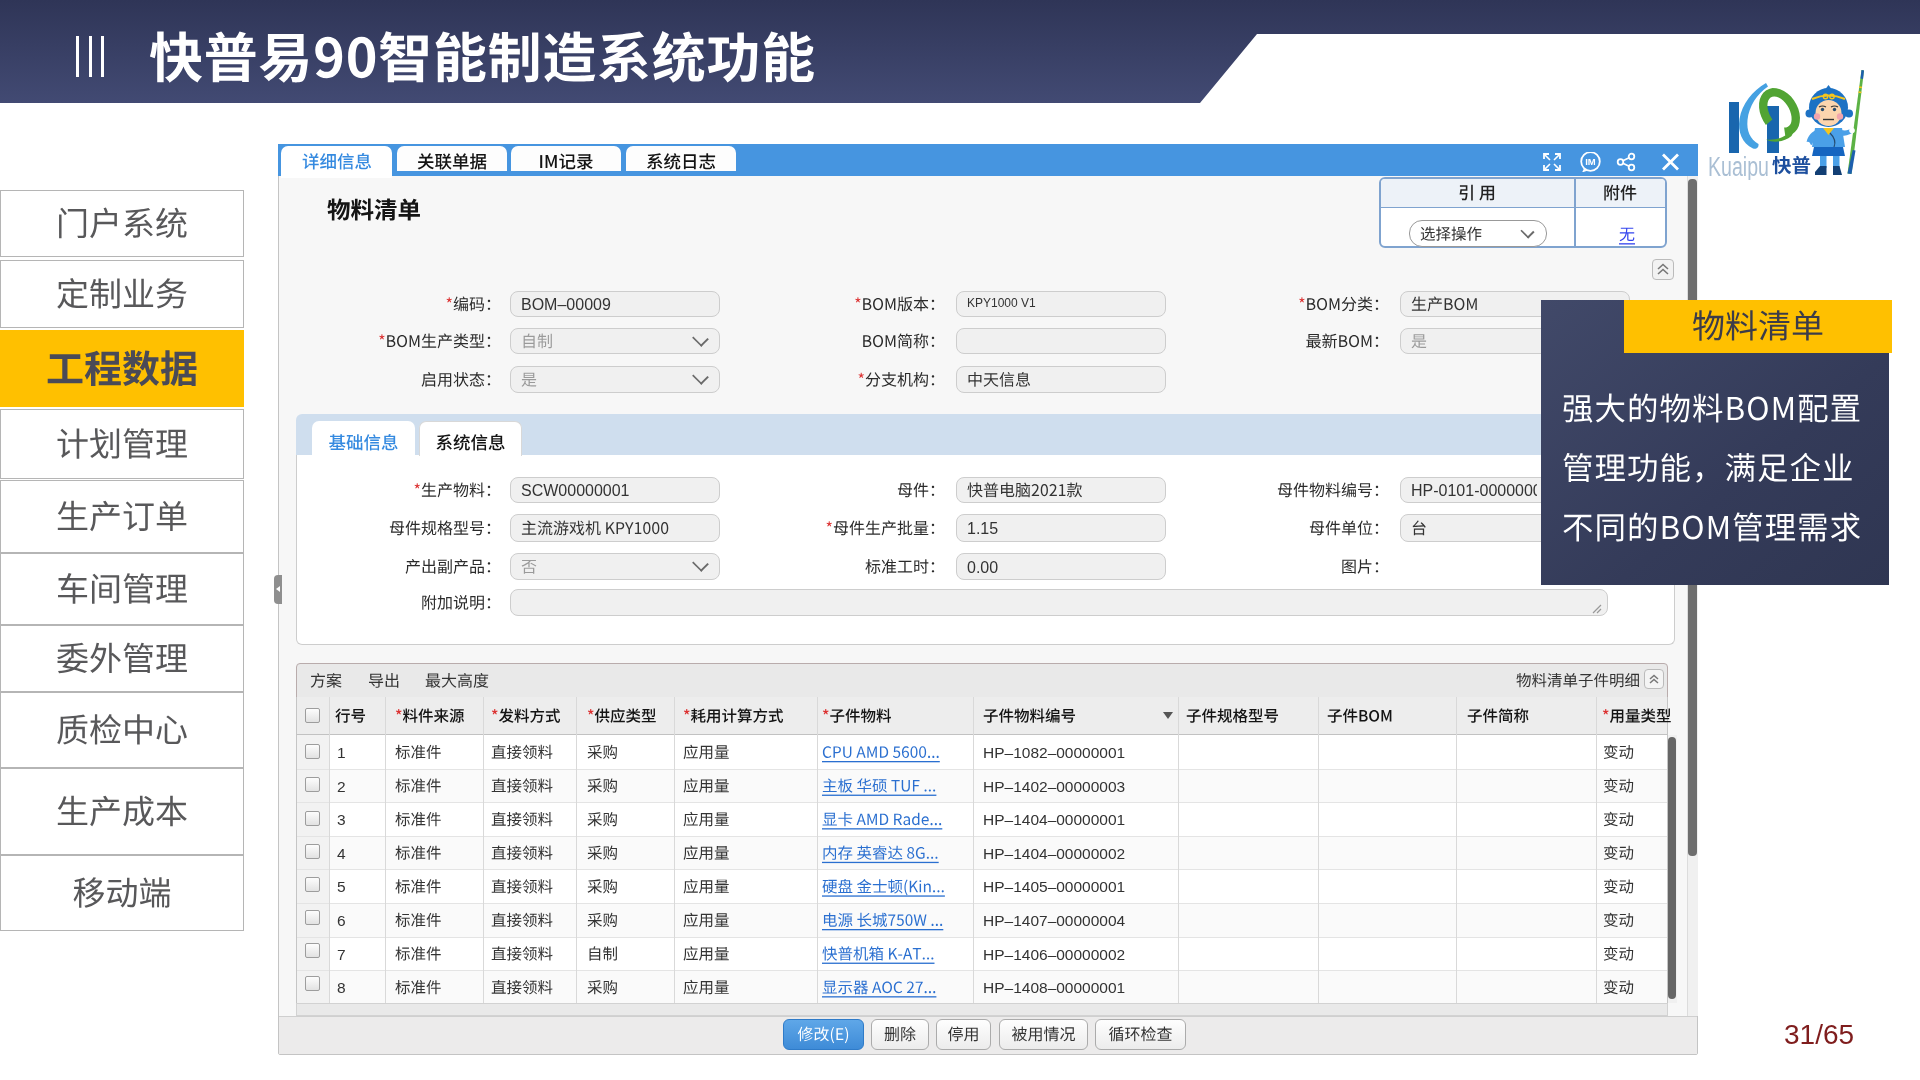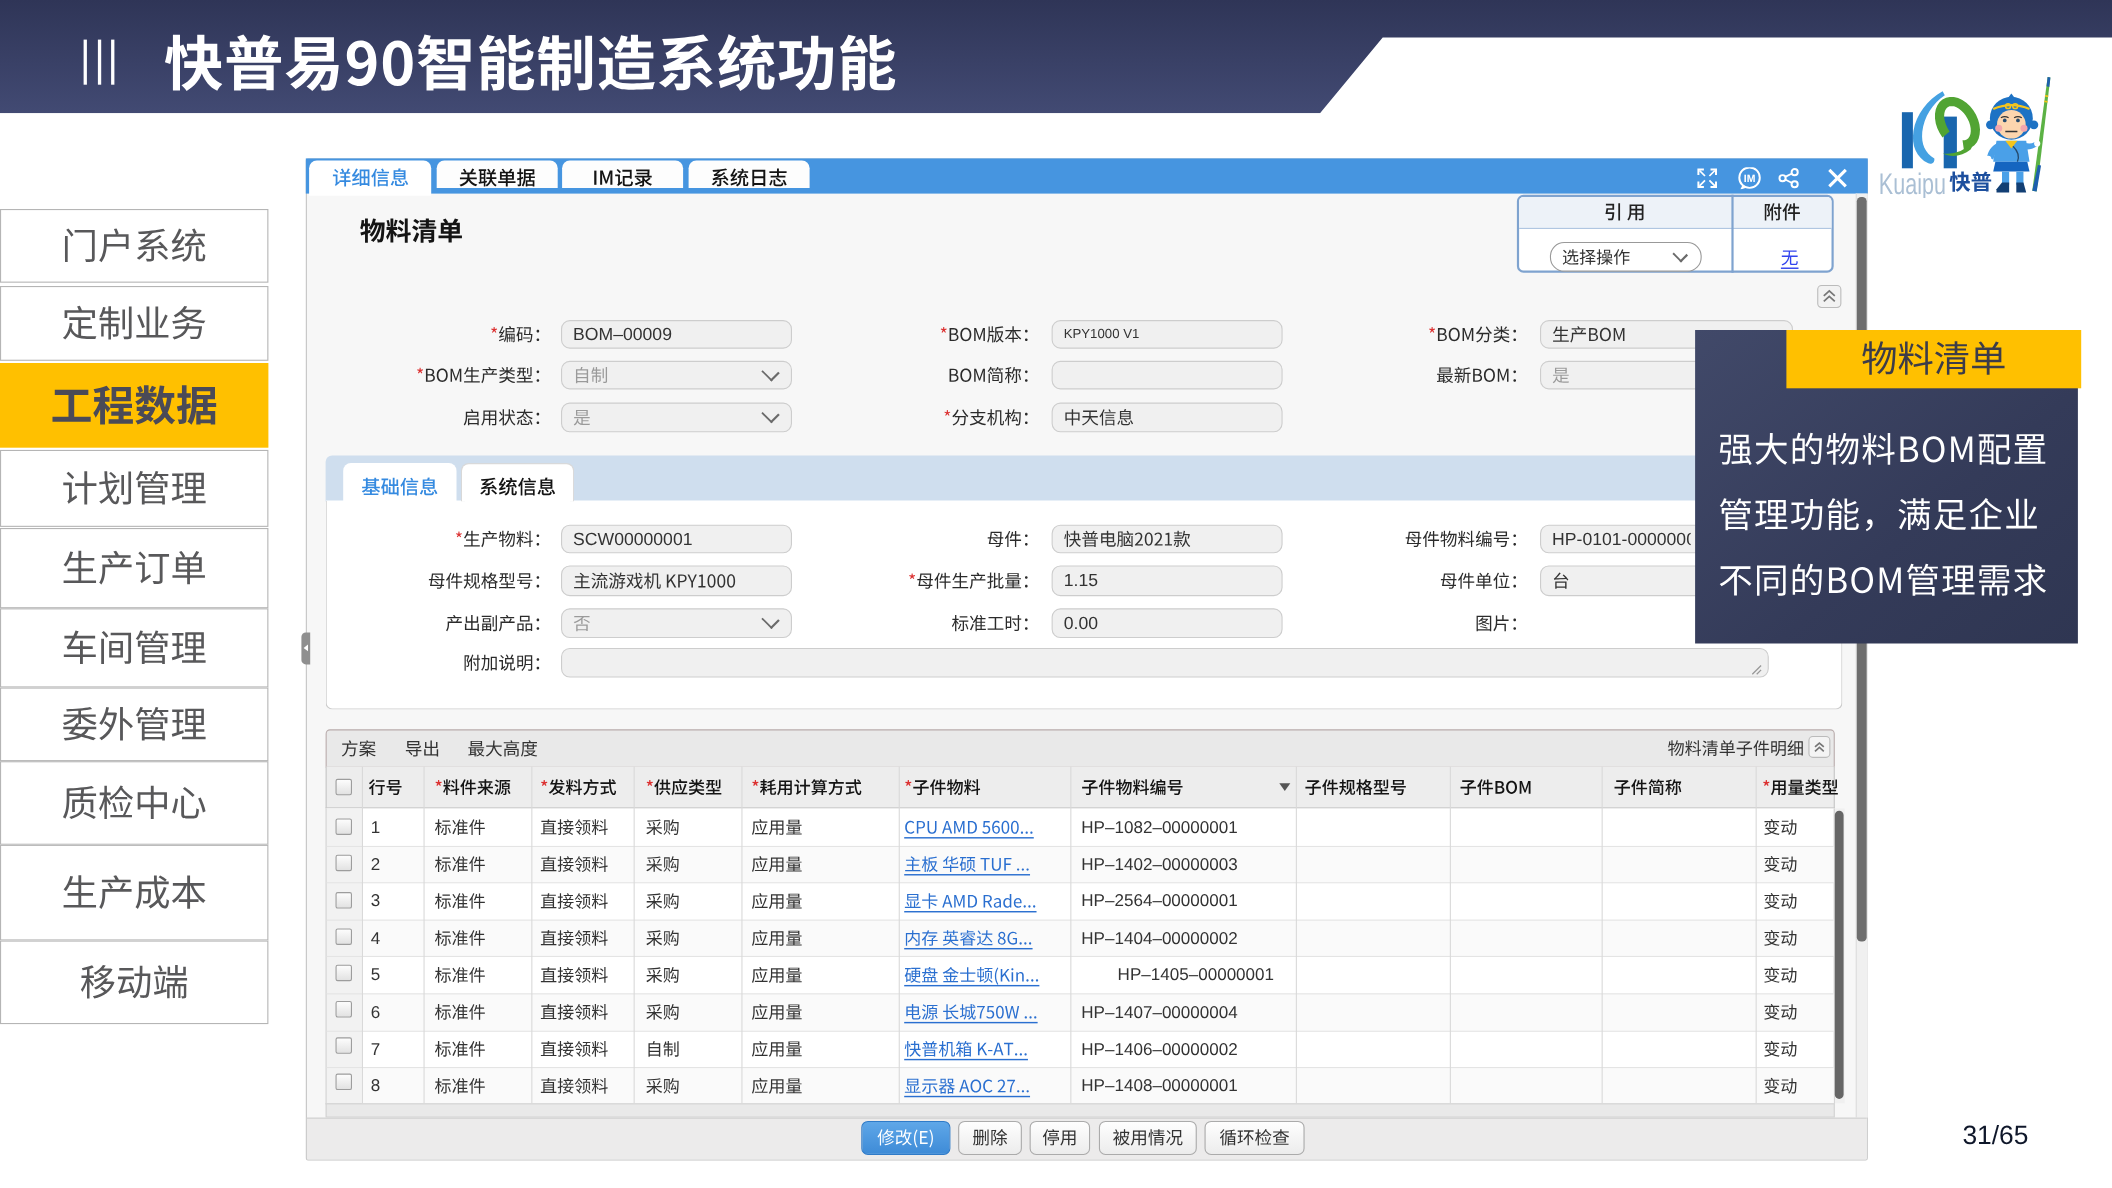--- a/index.html
+++ b/index.html
@@ -177,23 +177,23 @@
   <div class="cb" style="left:305px;top:777px"></div>
   <div class="cb" style="left:305px;top:811px"></div>
   <div class="cb" style="left:305px;top:844px"></div>
   <div class="cb" style="left:305px;top:877px"></div>
   <div class="cb" style="left:305px;top:910px"></div>
   <div class="cb" style="left:305px;top:943px"></div>
   <div class="cb" style="left:305px;top:976px"></div>
 
   <div class="ltx" style="left:983px;top:744px;font-size:15.5px">HP–1082–00000001</div>
   <div class="ltx" style="left:983px;top:777.6px;font-size:15.5px">HP–1402–00000003</div>
-  <div class="ltx" style="left:983px;top:811.2px;font-size:15.5px">HP–2564–00000001</div>
+  <div class="ltx" style="left:983px;top:811.2px;font-size:15.5px">HP–1404–00000001</div>
   <div class="ltx" style="left:983px;top:844.8px;font-size:15.5px">HP–1404–00000002</div>
-  <div class="ltx" style="left:1016px;top:878.4px;font-size:15.5px">HP–1405–00000001</div>
+  <div class="ltx" style="left:983px;top:878.4px;font-size:15.5px">HP–1405–00000001</div>
   <div class="ltx" style="left:983px;top:912px;font-size:15.5px">HP–1407–00000004</div>
   <div class="ltx" style="left:983px;top:945.6px;font-size:15.5px">HP–1406–00000002</div>
   <div class="ltx" style="left:983px;top:979.2px;font-size:15.5px">HP–1408–00000001</div>
 
   <div class="ltx" style="left:337px;top:744px;font-size:15.5px">1</div>
   <div class="ltx" style="left:337px;top:777.6px;font-size:15.5px">2</div>
   <div class="ltx" style="left:337px;top:811.2px;font-size:15.5px">3</div>
   <div class="ltx" style="left:337px;top:844.8px;font-size:15.5px">4</div>
   <div class="ltx" style="left:337px;top:878.4px;font-size:15.5px">5</div>
   <div class="ltx" style="left:337px;top:912px;font-size:15.5px">6</div>
@@ -208,21 +208,21 @@
   <div class="abs" style="left:1687px;top:176px;width:11px;height:840px;background:#f0f0f0;border-left:1px solid #dcdcdc"></div>
   <div class="abs" style="left:1688px;top:179px;width:9px;height:677px;background:#6e6e6e;border-radius:4px"></div>
 
   <div class="abs" style="left:279px;top:1016px;width:1418px;height:38px;background:#ecebeb;border-top:1px solid #cfcfcf"></div>
   <div class="abs" style="left:783px;top:1019px;width:81px;height:31px;background:linear-gradient(180deg,#5fa7e8,#3e8bd7);border:1px solid #2f7bc8;border-radius:6px"></div>
   <div class="abs" style="left:871px;top:1019px;width:58px;height:31px;background:linear-gradient(180deg,#fefefe,#ececec);border:1px solid #ababab;border-radius:6px"></div>
   <div class="abs" style="left:936px;top:1019px;width:55px;height:31px;background:linear-gradient(180deg,#fefefe,#ececec);border:1px solid #ababab;border-radius:6px"></div>
   <div class="abs" style="left:999px;top:1019px;width:89px;height:31px;background:linear-gradient(180deg,#fefefe,#ececec);border:1px solid #ababab;border-radius:6px"></div>
   <div class="abs" style="left:1095px;top:1019px;width:91px;height:31px;background:linear-gradient(180deg,#fefefe,#ececec);border:1px solid #ababab;border-radius:6px"></div>
 
-  <div class="ltx" style="left:1784px;top:1019px;font-size:24px;color:#0f172a">31/65</div>
+  <div class="ltx" style="left:1784px;top:1019px;font-size:28px;color:#7f1d1d">31/65</div>
 
   <svg class="abs" style="left:1700px;top:55px" width="215" height="125" viewBox="1700 55 215 125">
 
     <rect x="1729" y="102" width="10" height="51" fill="#1966ae"></rect>
 
     <path d="M1766 83 C1752 91 1742 104 1739.5 119 C1737.5 132 1742 143 1753 148.5 C1756 149.5 1759 148 1758.5 144 C1750 139 1746.5 131 1747.5 120 C1749 106 1757 94 1768 86.5 Z" fill="#45a1e2"></path>
 
     <rect x="1767" y="106" width="12" height="47" fill="#1966ae"></rect>
 
     <path d="M1765.9 124.9 L1763.3 120.9 L1761.2 116.6 L1759.8 112.2 L1759.1 107.7 L1759.1 103.3 L1759.8 99.3 L1761.3 95.7 L1763.3 92.7 L1765.9 90.4 L1769.1 88.9 L1772.5 88.1 L1776.3 88.2 L1780.1 89.2 L1783.9 90.9 L1787.6 93.4 L1791.0 96.6 L1793.9 100.3 L1796.4 104.4 L1798.3 108.8 L1799.5 113.2 L1800.0 117.7 L1799.7 122.0 L1798.8 125.9 L1797.2 129.3 L1794.9 132.1 L1792.1 134.2 L1788.9 135.5 L1785.3 135.9 L1784.1 127.5 L1786.2 127.4 L1787.9 126.8 L1789.4 125.6 L1790.6 123.9 L1791.3 121.9 L1791.6 119.4 L1791.5 116.7 L1791.0 113.9 L1790.1 111.0 L1788.8 108.1 L1787.1 105.3 L1785.2 102.8 L1783.1 100.6 L1780.9 98.8 L1778.6 97.5 L1776.4 96.7 L1774.2 96.5 L1772.3 96.7 L1770.6 97.6 L1769.2 98.9 L1768.2 100.7 L1767.6 102.9 L1767.4 105.4 L1767.6 108.1 L1768.3 111.0 L1769.3 113.9 L1770.7 116.8 L1772.4 119.5 Z" fill="#51a433"></path>

